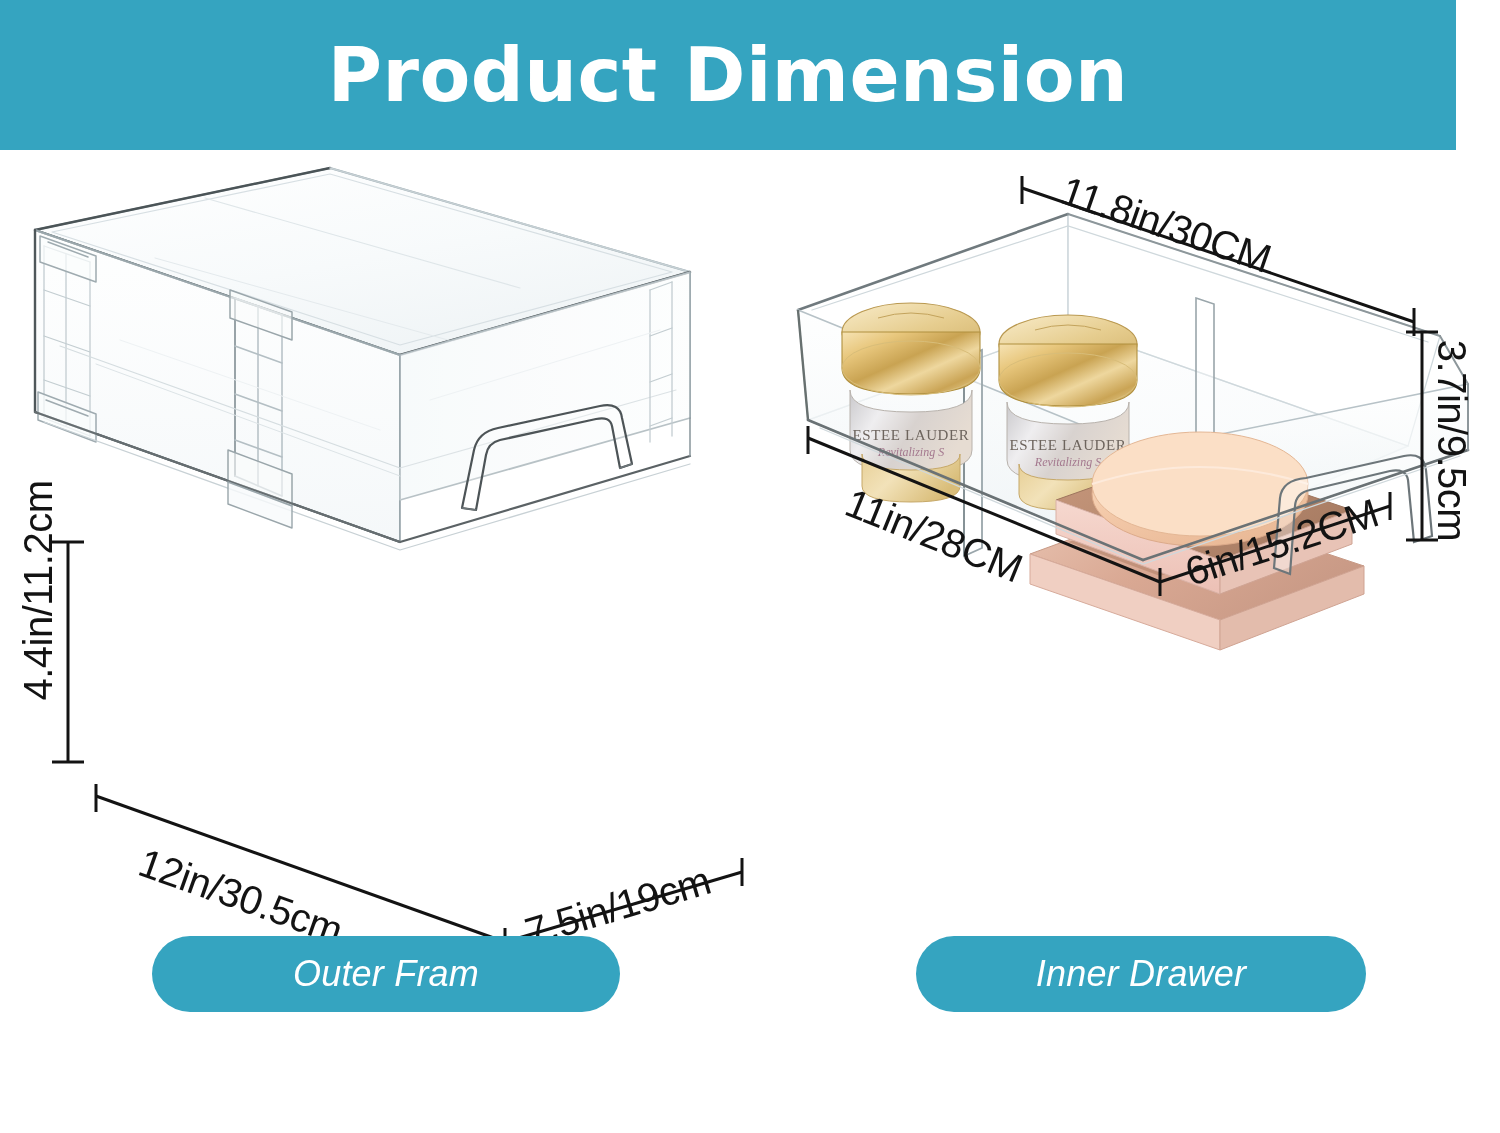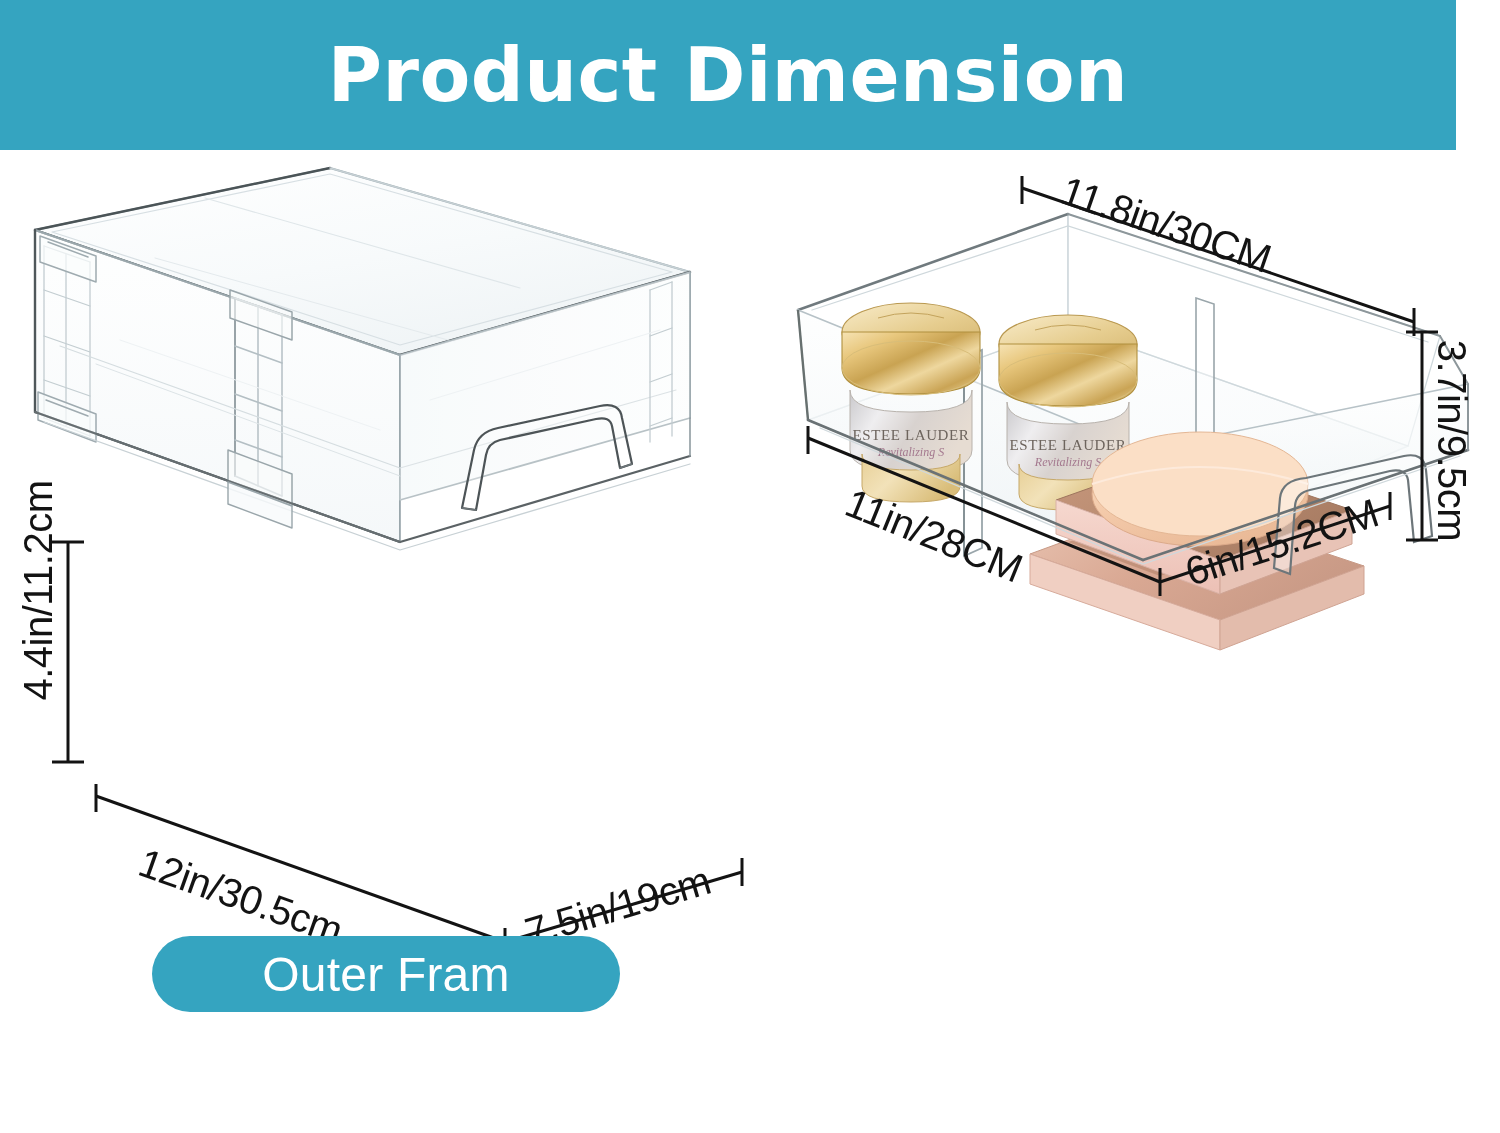--- a/index.html
+++ b/index.html
@@ -41,23 +41,24 @@
   .panel-right { left: 760px; width: 740px; }
 
   
   .pill {
     position: absolute;
     height: 76px;
     border-radius: 38px;
     background: #35a4c0;
     display: flex; align-items: center; justify-content: center;
     color: #ffffff;
-    font-size: 48px;
+    font-size: 36px;
     font-weight: 400;
     letter-spacing: 0.2px;
+    font-style: italic;
   }
   .pill-outer { left: 152px; bottom: 8px;  width: 468px; }
 
   
   .dim-label {
     position: absolute;
     color: #131313;
     font-size: 40px;
     font-weight: 400;
     white-space: nowrap;
@@ -381,15 +382,18 @@
 
     <div class="dim-label" style="left:310px; top:18px; transform: rotate(19deg); transform-origin: left top;">11.8in/30CM</div>
 
     <div class="dim-label" style="left:566px; top:268px; width:250px; text-align:center;
                 transform: rotate(90deg); transform-origin: center center;">3.7in/9.5cm</div>
 
     <div class="dim-label" style="left:96px; top:330px; transform: rotate(22deg); transform-origin: left top;">11in/28CM</div>
 
     <div class="dim-label" style="left:420px; top:402px; transform: rotate(-18deg); transform-origin: left top;">6in/15.2CM</div>
 
+    <div class="pill" style="left:156px; bottom:8px; width:450px;">
+      <span>Inner Drawer</span>
+    </div>
   </div>
 
 </div>
 
 </body></html>

